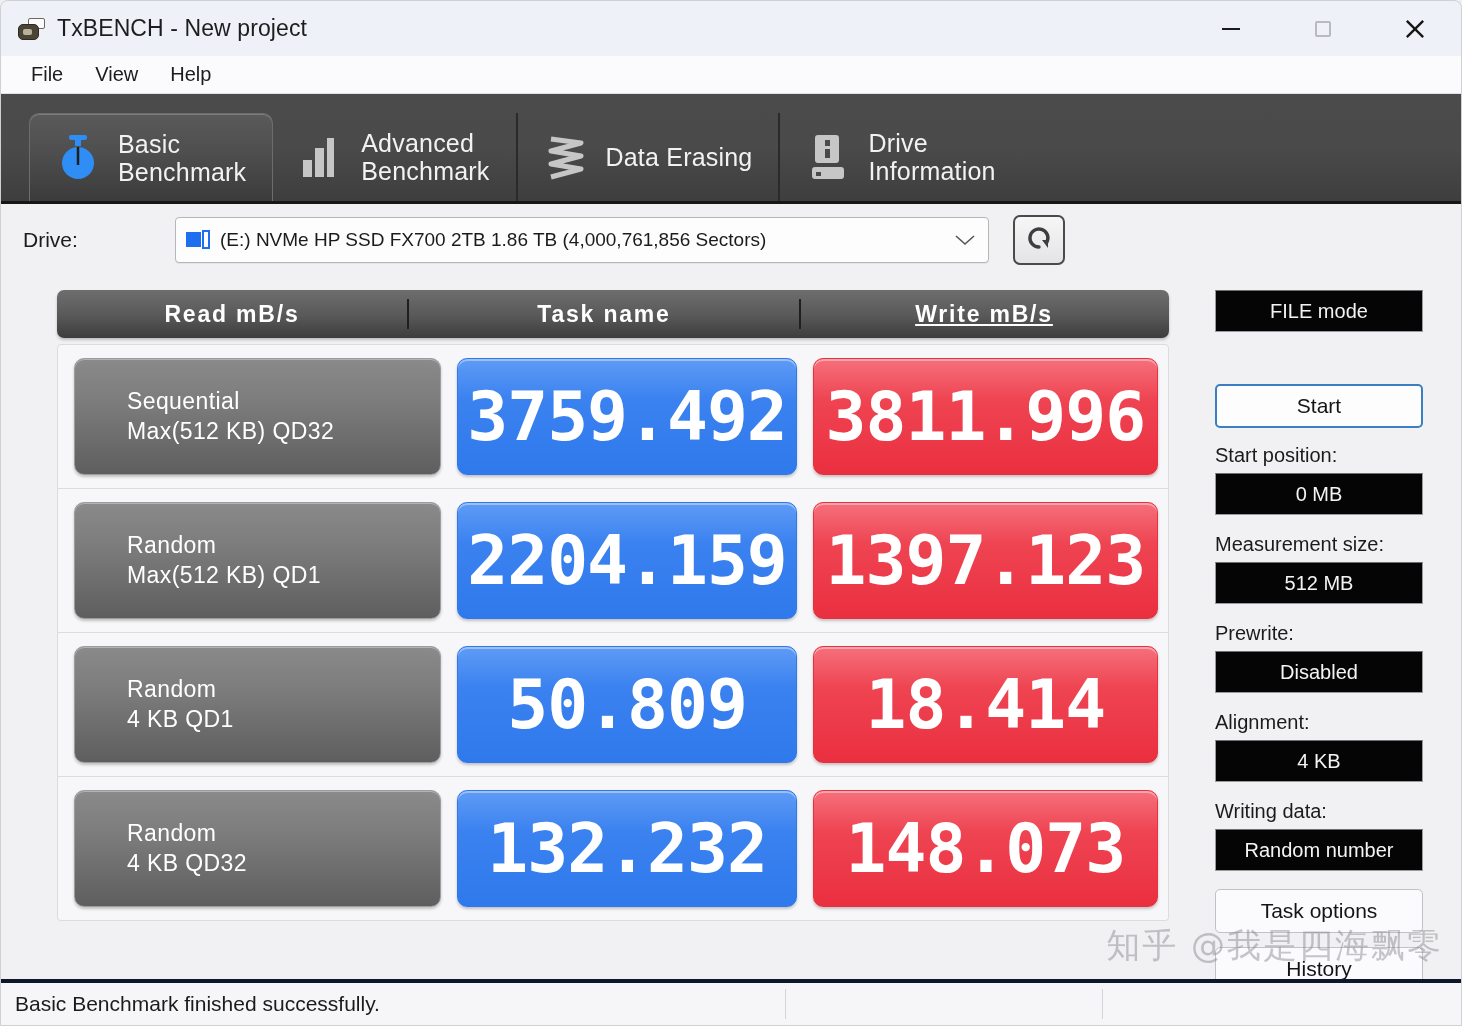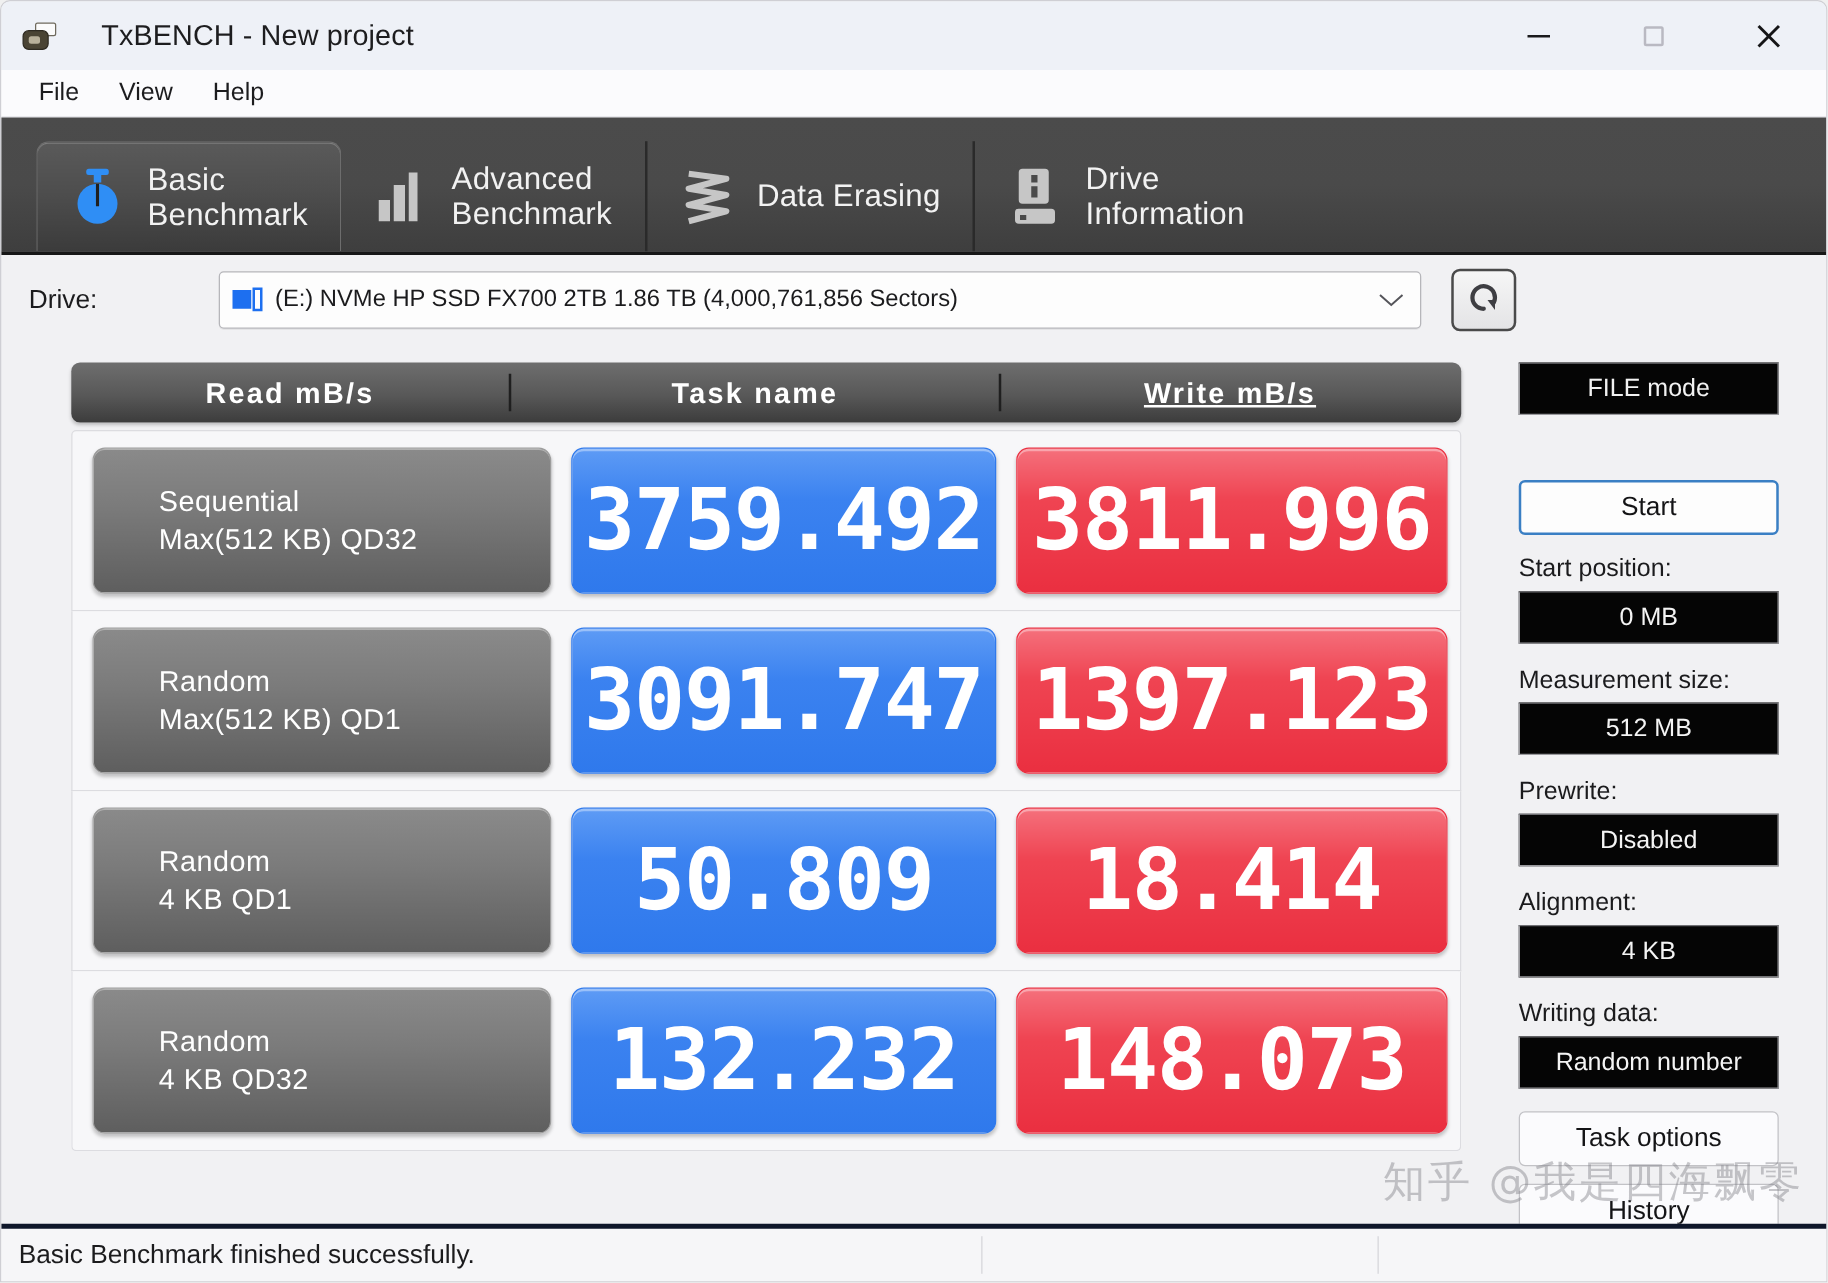--- a/index.html
+++ b/index.html
@@ -23,21 +23,20 @@
   }
 
   
   .titlebar {
     position: relative;
     height: 55px;
     background: #eef1f7;
     display: flex;
     align-items: center;
     border-radius: 7px 7px 0 0;
-    gap: 24px;
   }
   .title-icon {
     width: 30px; height: 26px;
     margin-left: 16px; margin-right: 10px;
     position: relative;
     flex: none;
   }
   .title-icon .body {
     position: absolute; left: 1px; top: 8px;
     width: 21px; height: 16px;
@@ -137,21 +136,21 @@
     align-items: center;
     padding: 0 0 0 22px;
   }
   .drive-label {
     font-size: 21px; color: #1b1b1d;
     width: 152px;
     flex: none;
   }
   .drive-combo {
     flex: none;
-    width: 962px; height: 46px;
+    width: 814px; height: 46px;
     background: #fdfdfd;
     border: 1px solid #b6b6ba;
     border-radius: 4px;
     display: flex; align-items: center;
     padding: 0 8px 0 10px;
     box-shadow: 0 1px 0 rgba(0,0,0,.05);
   }
   .drive-glyph {
     width: 26px; height: 22px; margin-right: 8px; position: relative; flex: none;
   }
@@ -487,21 +486,21 @@
           <div class="cell-val write">3811.996</div>
         </div>
       </div>
 
       <div class="rowbox">
         <div class="row">
           <div class="cell-name">
             <div class="l1">Random</div>
             <div class="l2">Max(512 KB) QD1</div>
           </div>
-          <div class="cell-val read">3091.747</div>
+          <div class="cell-val read">2204.159</div>
           <div class="cell-val write">1397.123</div>
         </div>
       </div>
 
       <div class="rowbox">
         <div class="row">
           <div class="cell-name">
             <div class="l1">Random</div>
             <div class="l2">4 KB QD1</div>
           </div>

